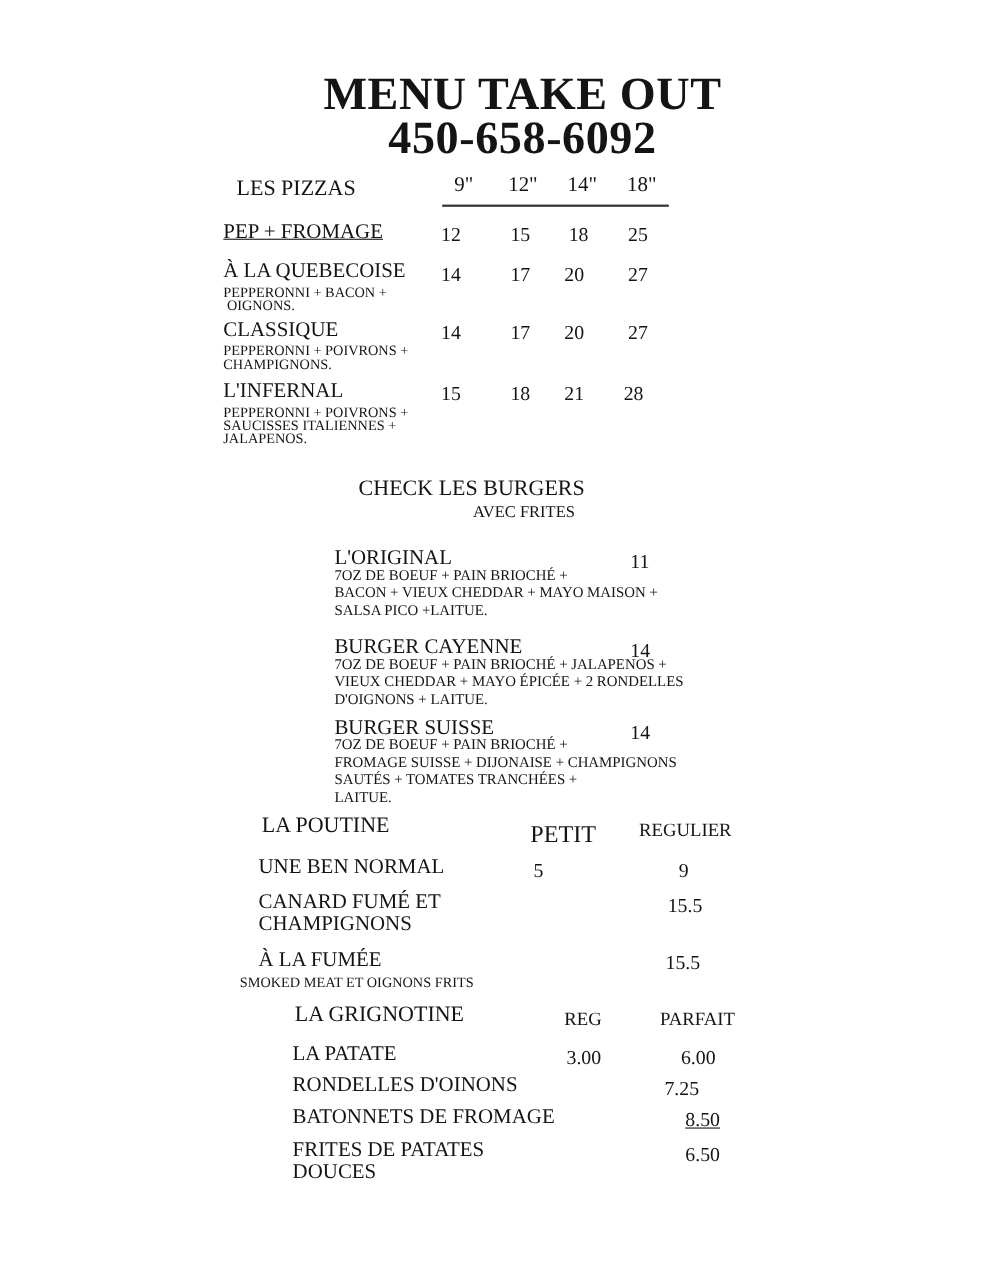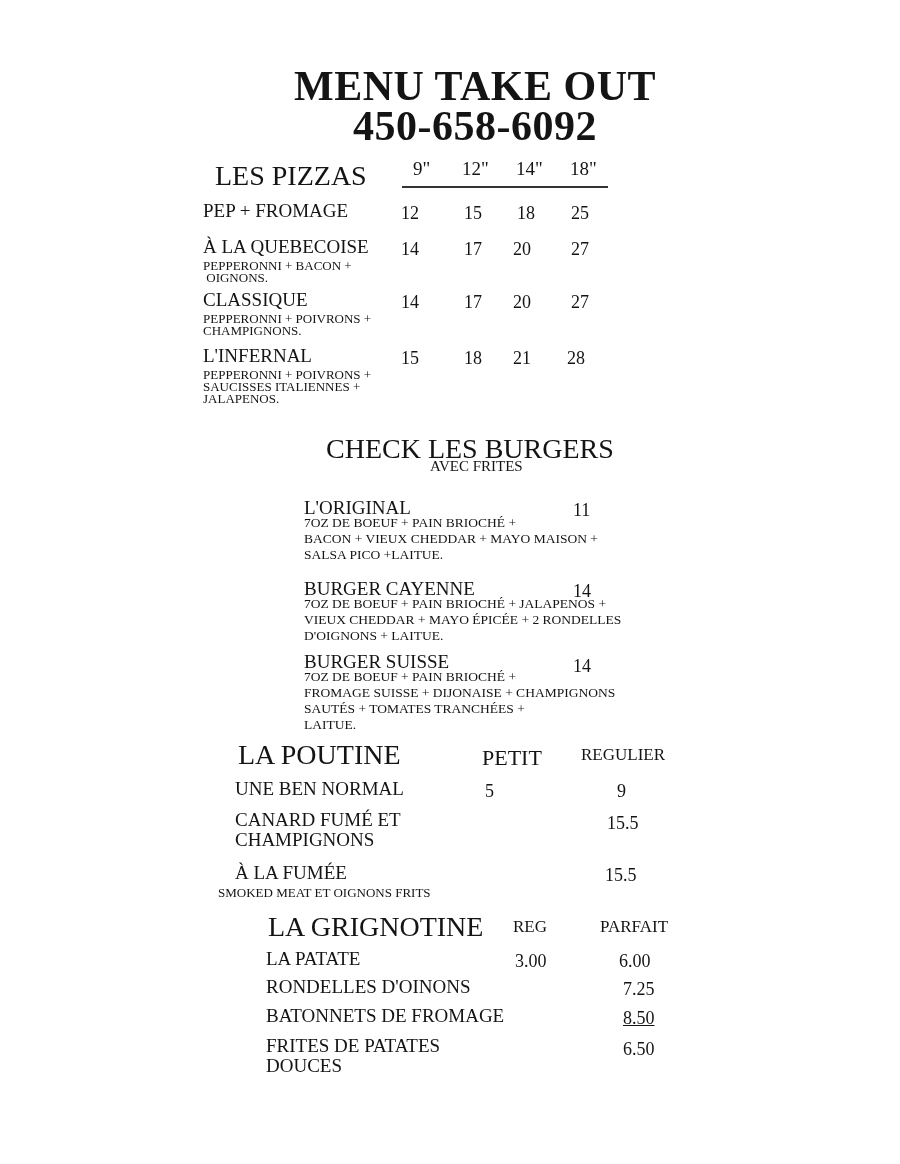--- a/index.html
+++ b/index.html
@@ -2,21 +2,21 @@
 <html><head>
 <meta charset="utf-8">
 <style>
   html, body { margin: 0; padding: 0; background: #ffffff; }
   body {
     width: 900px; height: 1164px; position: relative; overflow: hidden;
     font-family: "Liberation Serif", "DejaVu Serif", serif; color: #141414;
   }
   .abs { position: absolute; white-space: nowrap; }
   .title { font-size: 42px; font-weight: bold; letter-spacing: 0.5px; left: 0; width: 950px; text-align: center; }
-  .sec { font-size: 28px; }
+  .sec { font-size: 20px; }
   .col { font-size: 19px; }
   .item { font-size: 19px; }
   .desc { font-size: 13px; line-height: 12px; }
   .price { font-size: 18px; }
   .rule { position: absolute; height: 2px; background: #333; }
   .bitem { font-size: 19px; line-height: 18px; }
   .bdesc { font-size: 13.5px; line-height: 16px; }
 </style>
 </head>
 <body>
@@ -25,21 +25,21 @@
 <div class="abs title" style="top:102px;">450-658-6092</div>
 
 <div class="abs sec" style="left:215px; top:160px;">LES PIZZAS</div>
 <div class="abs col" style="left:413px; top:158px;">9"</div>
 <div class="abs col" style="left:462px; top:158px;">12"</div>
 <div class="abs col" style="left:516px; top:158px;">14"</div>
 <div class="abs col" style="left:570px; top:158px;">18"</div>
 <div class="rule" style="left:402px; top:186px; width:206px;"></div>
 
 <div>
-  <div class="abs item" style="left:203px; top:200px;">PEP + FROMAGE</div>
+  <div class="abs item" style="left:203px; top:200px;text-decoration:underline;">PEP + FROMAGE</div>
   <div class="abs price" style="left:401px; top:203px;">12</div>
   <div class="abs price" style="left:464px; top:203px;">15</div>
   <div class="abs price" style="left:517px; top:203px;">18</div>
   <div class="abs price" style="left:571px; top:203px;">25</div>
 </div>
 
 <div>
   <div class="abs item" style="left:203px; top:236px;">À LA QUEBECOISE</div>
   <div class="abs desc" style="left:203px; top:260px; white-space:pre;">PEPPERONNI + BACON +
  OIGNONS.</div>
@@ -125,21 +125,21 @@
 <div class="abs" style="left:600px; top:917px; font-size:17px;">PARFAIT</div>
 
 <div>
   <div class="abs item" style="left:266px; top:948px;">LA PATATE</div>
   <div class="abs price" style="left:515px; top:951px;">3.00</div>
   <div class="abs price" style="left:619px; top:951px;">6.00</div>
 </div>
 
 <div>
   <div class="abs item" style="left:266px; top:976px;">RONDELLES D'OINONS</div>
-  <div class="abs price" style="left:623px; top:979px;">7.25</div>
+  <div class="abs price" style="left:604px; top:979px;">7.25</div>
 </div>
 
 <div>
   <div class="abs item" style="left:266px; top:1005px;">BATONNETS DE FROMAGE</div>
   <div class="abs price" style="left:623px; top:1008px;text-decoration:underline;">8.50</div>
 </div>
 
 <div>
   <div class="abs item" style="left:266px; top:1036px; white-space:pre; line-height:20px;">FRITES DE PATATES
 DOUCES</div>

